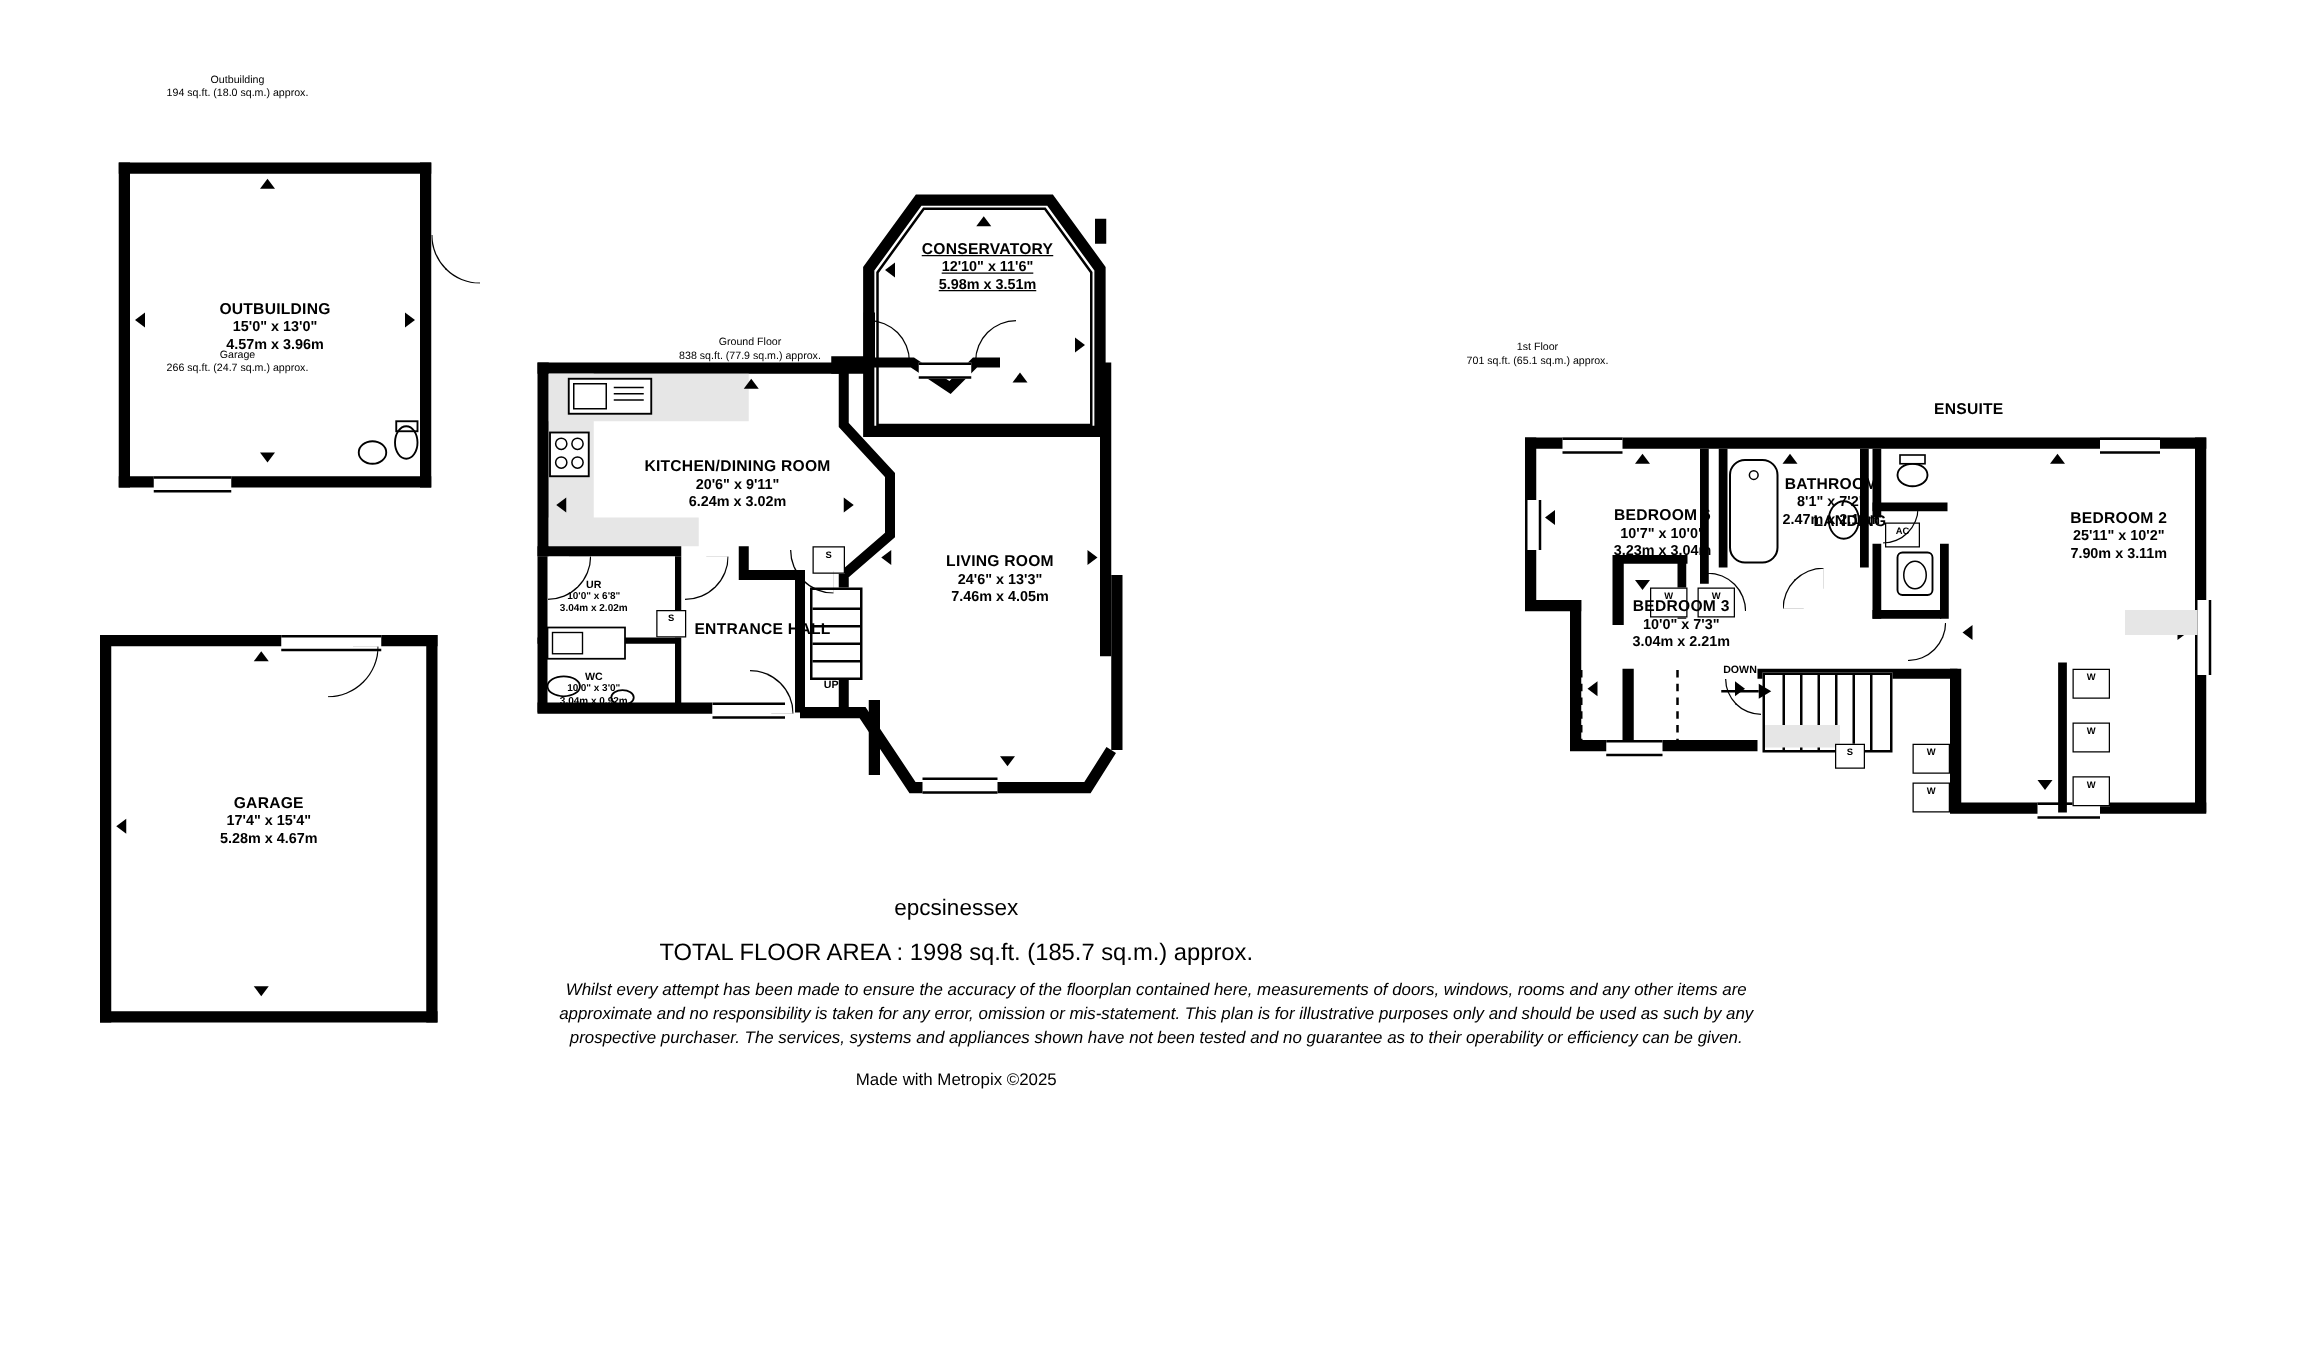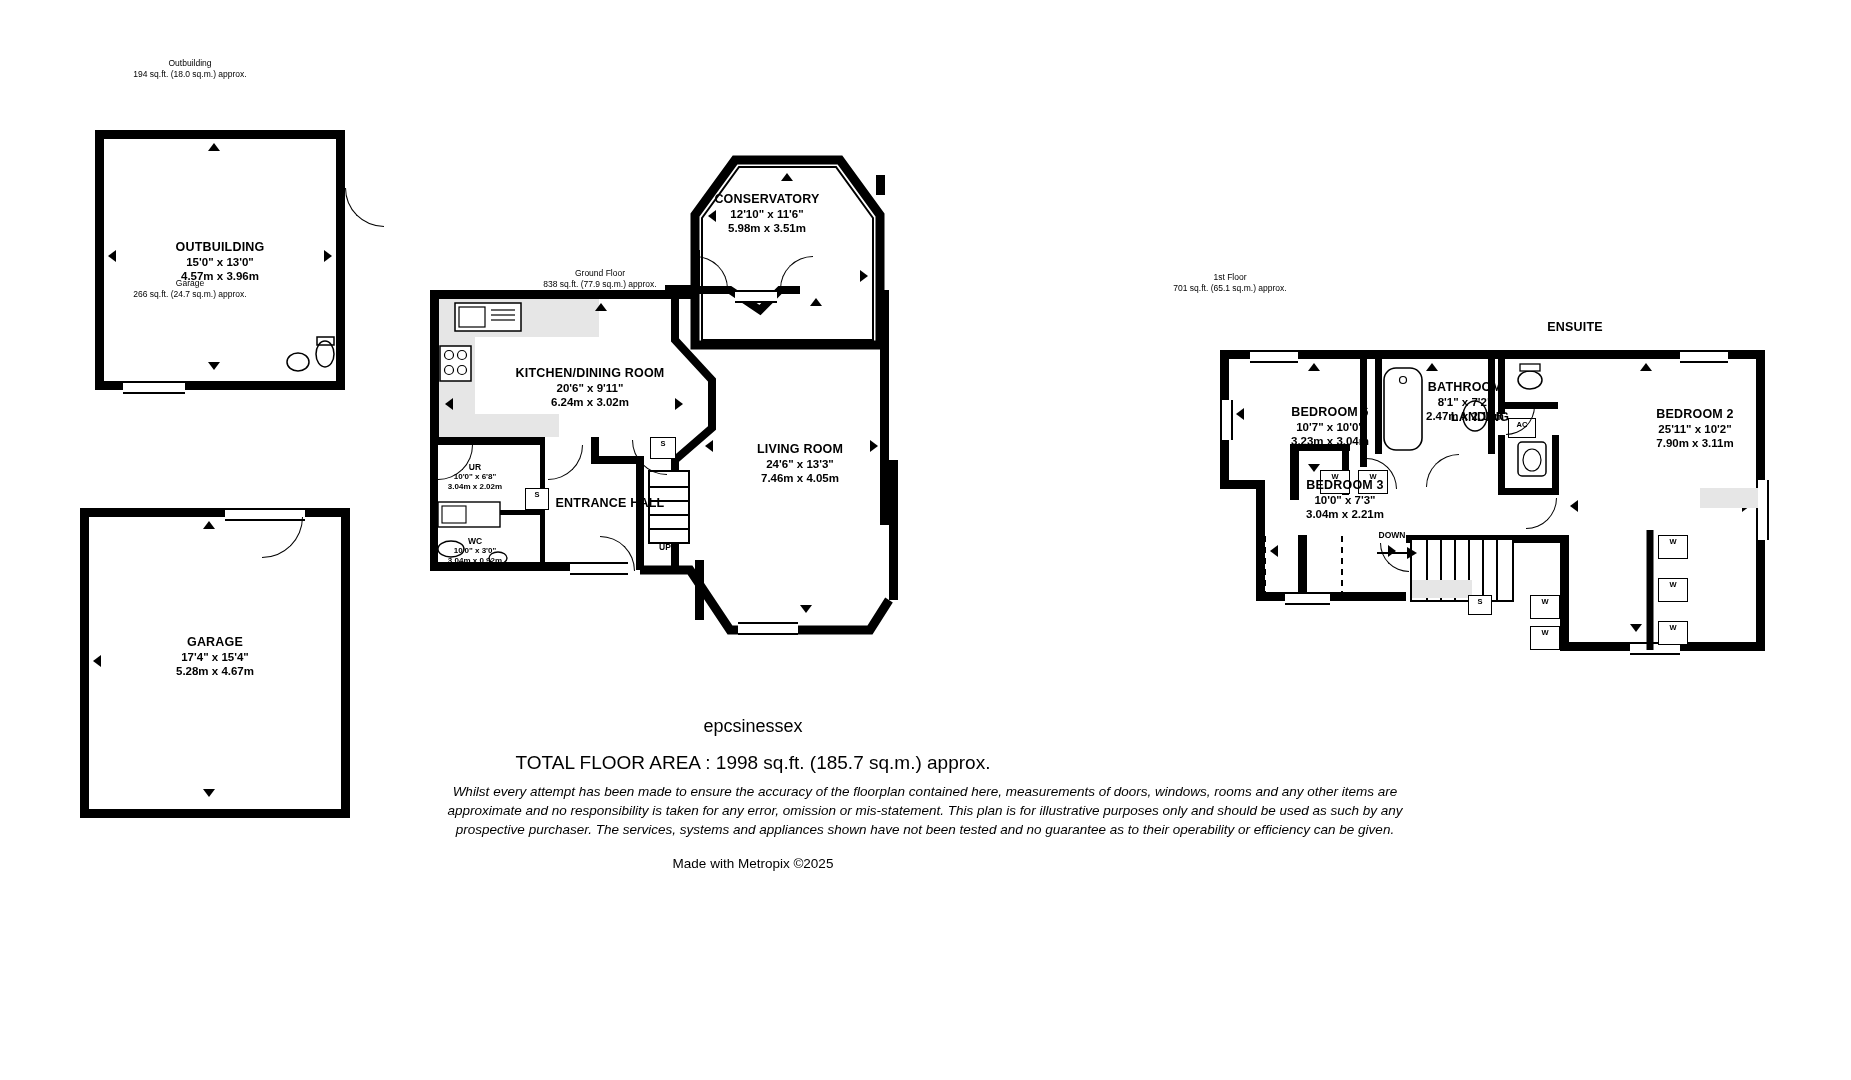--- a/index.html
+++ b/index.html
@@ -15,21 +15,21 @@
   .smalld{font-size:8px;font-weight:bold;}
   .hdr{position:absolute;text-align:center;font-size:8.5px;line-height:1.35;}
   .fill{position:absolute;background:#e6e6e6;}
   .arrow{position:absolute;width:0;height:0;}
   .a-up{border-left:6px solid transparent;border-right:6px solid transparent;border-bottom:8px solid #000;}
   .a-dn{border-left:6px solid transparent;border-right:6px solid transparent;border-top:8px solid #000;}
   .a-lf{border-top:6px solid transparent;border-bottom:6px solid transparent;border-right:8px solid #000;}
   .a-rt{border-top:6px solid transparent;border-bottom:6px solid transparent;border-left:8px solid #000;}
   .door{position:absolute;border:1.5px solid #000;border-radius:0 0 0 100%;background:transparent;}
   .sq{position:absolute;border:1.2px solid #000;background:#fff;font-size:7.5px;text-align:center;line-height:1.6;font-weight:bold;}
-  .footer{position:absolute;left:0;width:1506px;text-align:center;}
+  .footer{position:absolute;left:12px;width:1506px;text-align:center;}
   #brand{font-size:18px;}
   #total{font-size:19px;}
   #disc{font-size:13.5px;line-height:1.42;font-style:italic;}
   #made{font-size:13.5px;}
   svg{position:absolute;overflow:visible;}
 </style>
 </head>
 <body>
 
 <div class="hdr" style="left:60px;top:58px;width:260px;">
@@ -173,21 +173,21 @@
   </div>
 
   <div class="door" style="left:-42px;top:305px;width:34px;height:34px;border-top:none;border-left:none;border-radius:0 0 100% 0;"></div>
   <div class="door" style="left:68px;top:305px;width:34px;height:34px;border-top:none;border-left:none;border-radius:0 0 100% 0;"></div>
   <div class="door" style="left:120px;top:396px;width:34px;height:34px;border-bottom:none;border-left:none;border-radius:0 100% 0 0;"></div>
   <div class="door" style="left:152px;top:300px;width:34px;height:34px;border-top:none;border-right:none;"></div>
   <div class="door" style="left:215px;top:116px;width:32px;height:32px;border-bottom:none;border-left:none;border-radius:0 100% 0 0;"></div>
   <div class="door" style="left:300px;top:116px;width:32px;height:32px;border-bottom:none;border-right:none;border-radius:100% 0 0 0;"></div>
 </div>
 
-<div class="lbl" style="left:657px;top:192px;width:220px;">
+<div class="lbl" style="left:680px;top:192px;width:220px;text-decoration:underline;">
   <div class="rname">CONSERVATORY</div>
   <div class="rdim">12'10"  x 11'6"</div>
   <div class="rdim">5.98m  x 3.51m</div>
 </div>
 <div class="lbl" style="left:470px;top:366px;width:240px;">
   <div class="rname">KITCHEN/DINING ROOM</div>
   <div class="rdim">20'6"  x 9'11"</div>
   <div class="rdim">6.24m  x 3.02m</div>
 </div>
 <div class="lbl" style="left:700px;top:394px;width:200px;margin-top:48px;">

